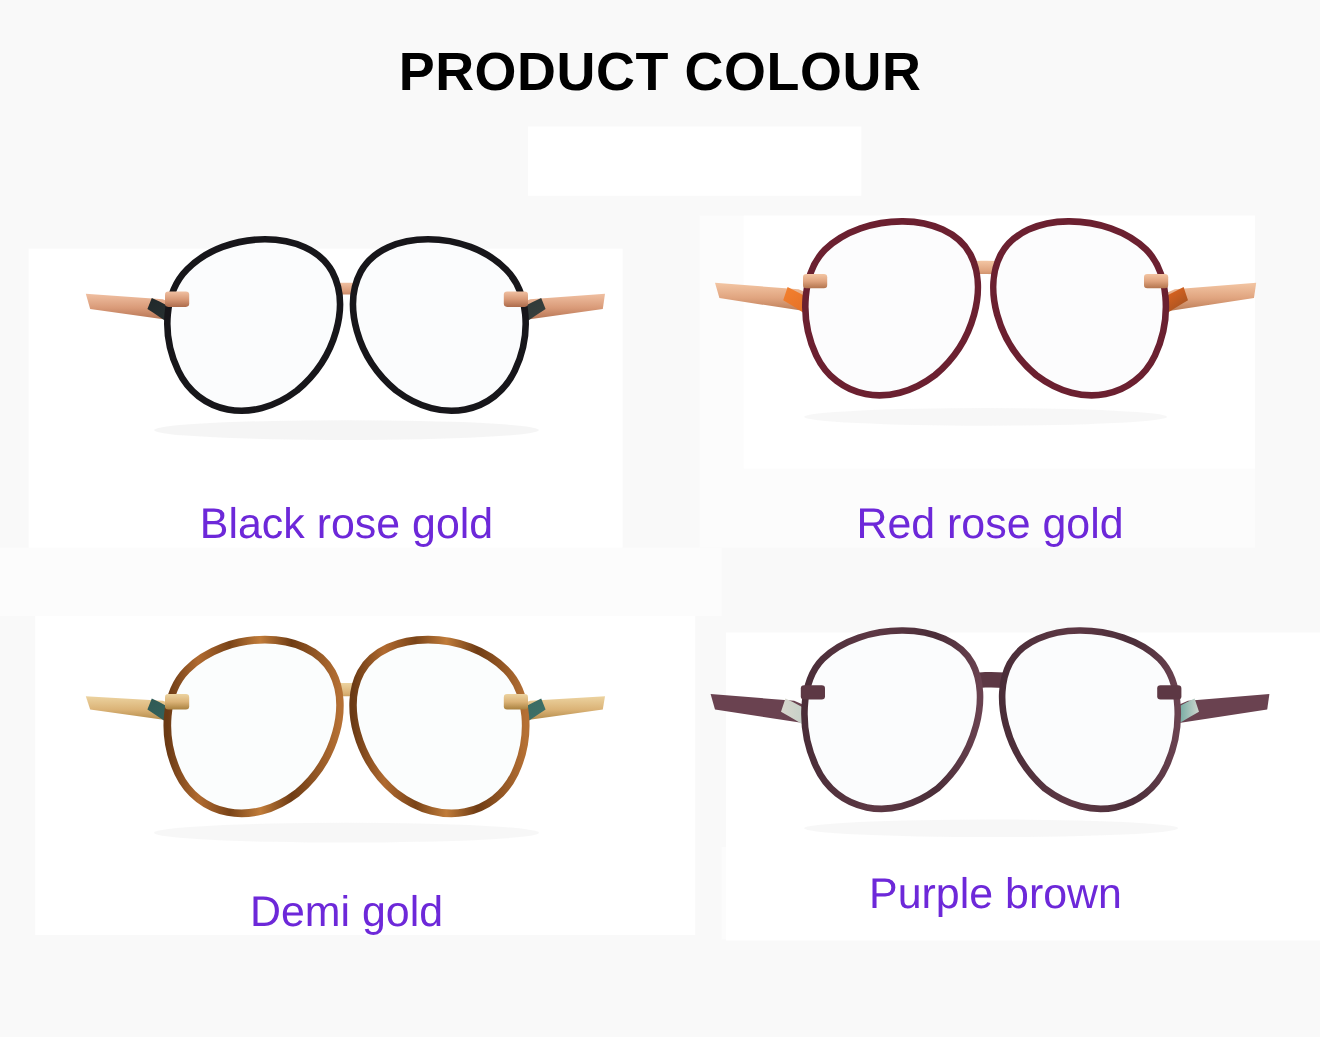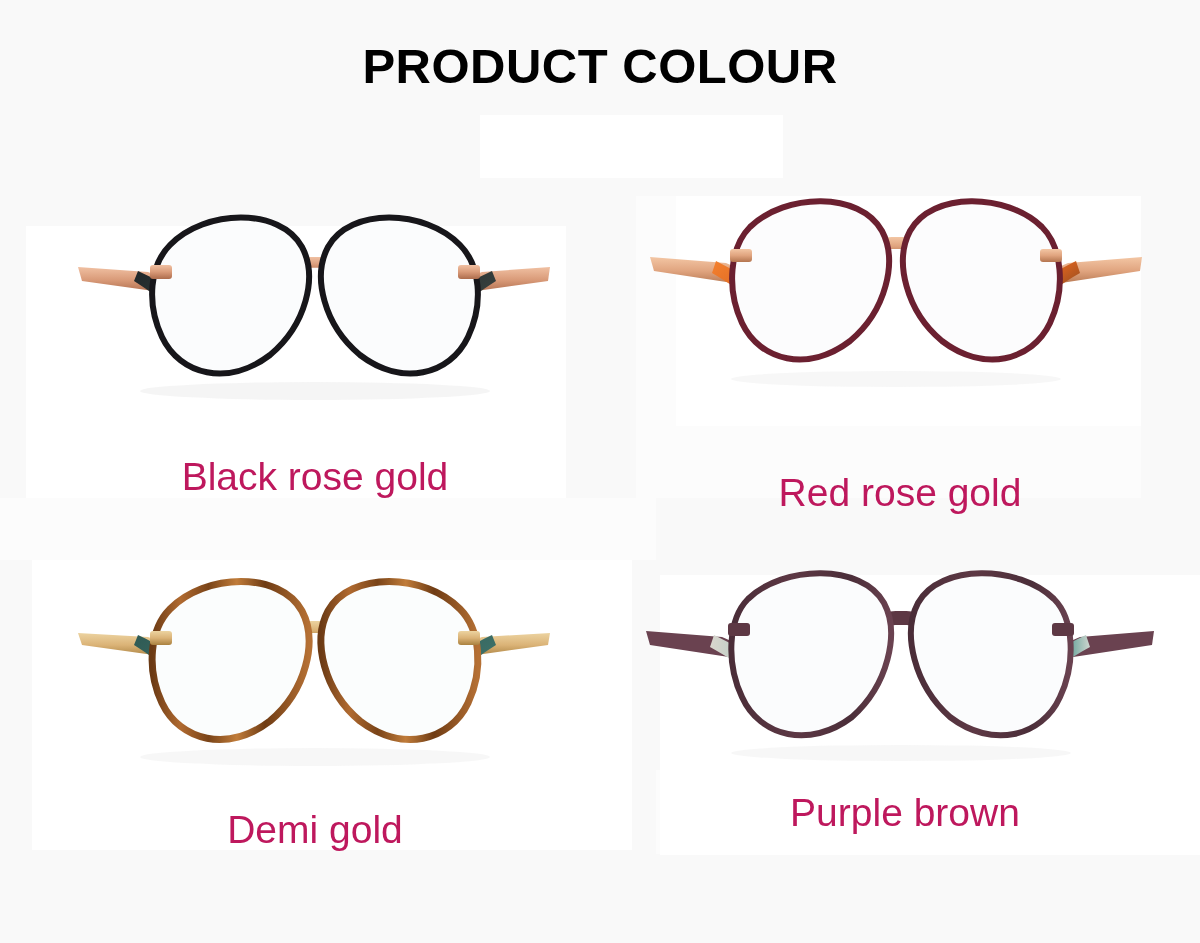--- a/index.html
+++ b/index.html
@@ -22,21 +22,21 @@
     font-size:49px; font-weight:bold; color:#000;
     letter-spacing:0.5px;
     font-stretch:condensed;
   }
 
   
   .cell { position:absolute; }
   .photo { position:absolute; left:0; top:0; width:100%; height:100%; }
   .caption {
     position:absolute; width:100%; text-align:center;
-    font-size:39px; color:#be185d; font-weight:400;
+    font-size:39px; color:#6d28d9; font-weight:400;
     white-space:nowrap;
   }
 
   svg { display:block; overflow:visible; }
 </style>
 </head>
 <body>
 
 <div class="page">
 
@@ -111,21 +111,21 @@
       <path d="M222 78 C215 92 217 114 225 128 L236 124 C230 110 228 92 233 81 Z" fill="url(#rg2)"></path>
       <path d="M312 78 C319 92 317 114 309 128 L298 124 C304 110 306 92 301 81 Z" fill="url(#rg2)"></path>
       <ellipse cx="231" cy="103" rx="11" ry="22" fill="#e9b996"></ellipse>
       <ellipse cx="303" cy="103" rx="11" ry="22" fill="#e9b996"></ellipse>
       <path d="M120 42 C155 8 230 6 252 46 C268 76 256 126 220 156 C178 188 130 176 112 138 C96 104 100 62 120 42 Z" fill="#fcfcfd" stroke="#6b2030" stroke-width="6" stroke-linejoin="round"></path>
       <path d="M412 42 C377 8 302 6 280 46 C264 76 276 126 312 156 C354 188 402 176 420 138 C436 104 432 62 412 42 Z" fill="#fcfcfd" stroke="#6b2030" stroke-width="6" stroke-linejoin="round"></path>
       <rect x="100" y="64" width="22" height="13" rx="3" fill="url(#rg2)"></rect>
       <rect x="410" y="64" width="22" height="13" rx="3" fill="url(#rg2)"></rect>
       <ellipse cx="266" cy="194" rx="165" ry="8" fill="#ececec" opacity="0.4"></ellipse>
     </svg>
-    <div class="caption" style="top:270px;margin-top:16px;">Red rose gold</div>
+    <div class="caption" style="top:270px;">Red rose gold</div>
   </div>
 
   <div class="cell" style="left:30px; top:545px; width:570px; height:235px;">
     <svg class="photo" viewBox="0 0 570 235">
       <defs>
         <linearGradient id="gd3" x1="0" y1="0" x2="0" y2="1">
           <stop offset="0%" stop-color="#ecd3a0"></stop>
             <stop offset="50%" stop-color="#dbb377"></stop>
             <stop offset="100%" stop-color="#a9813f"></stop>
         </linearGradient>

